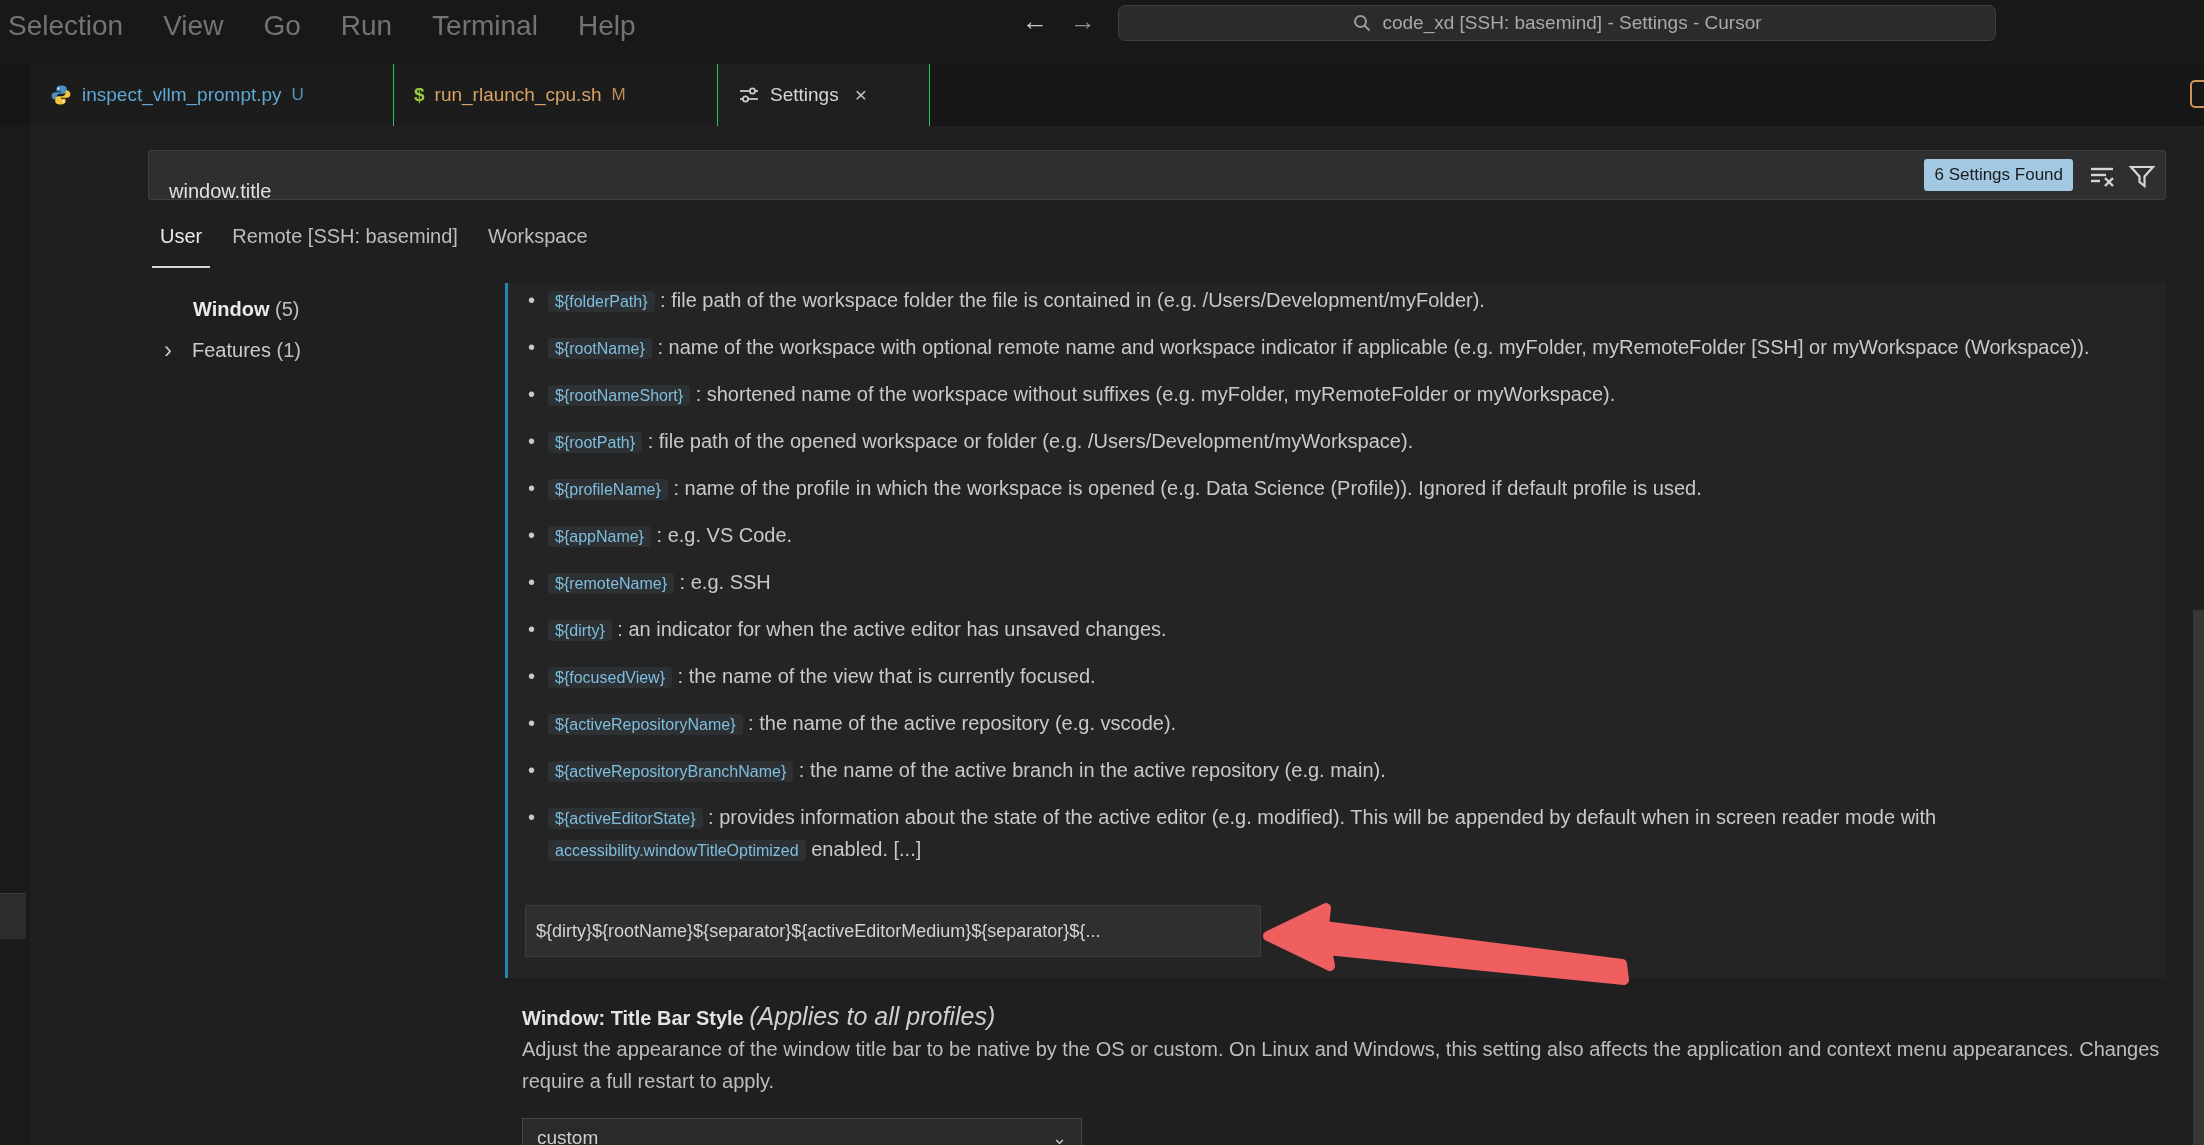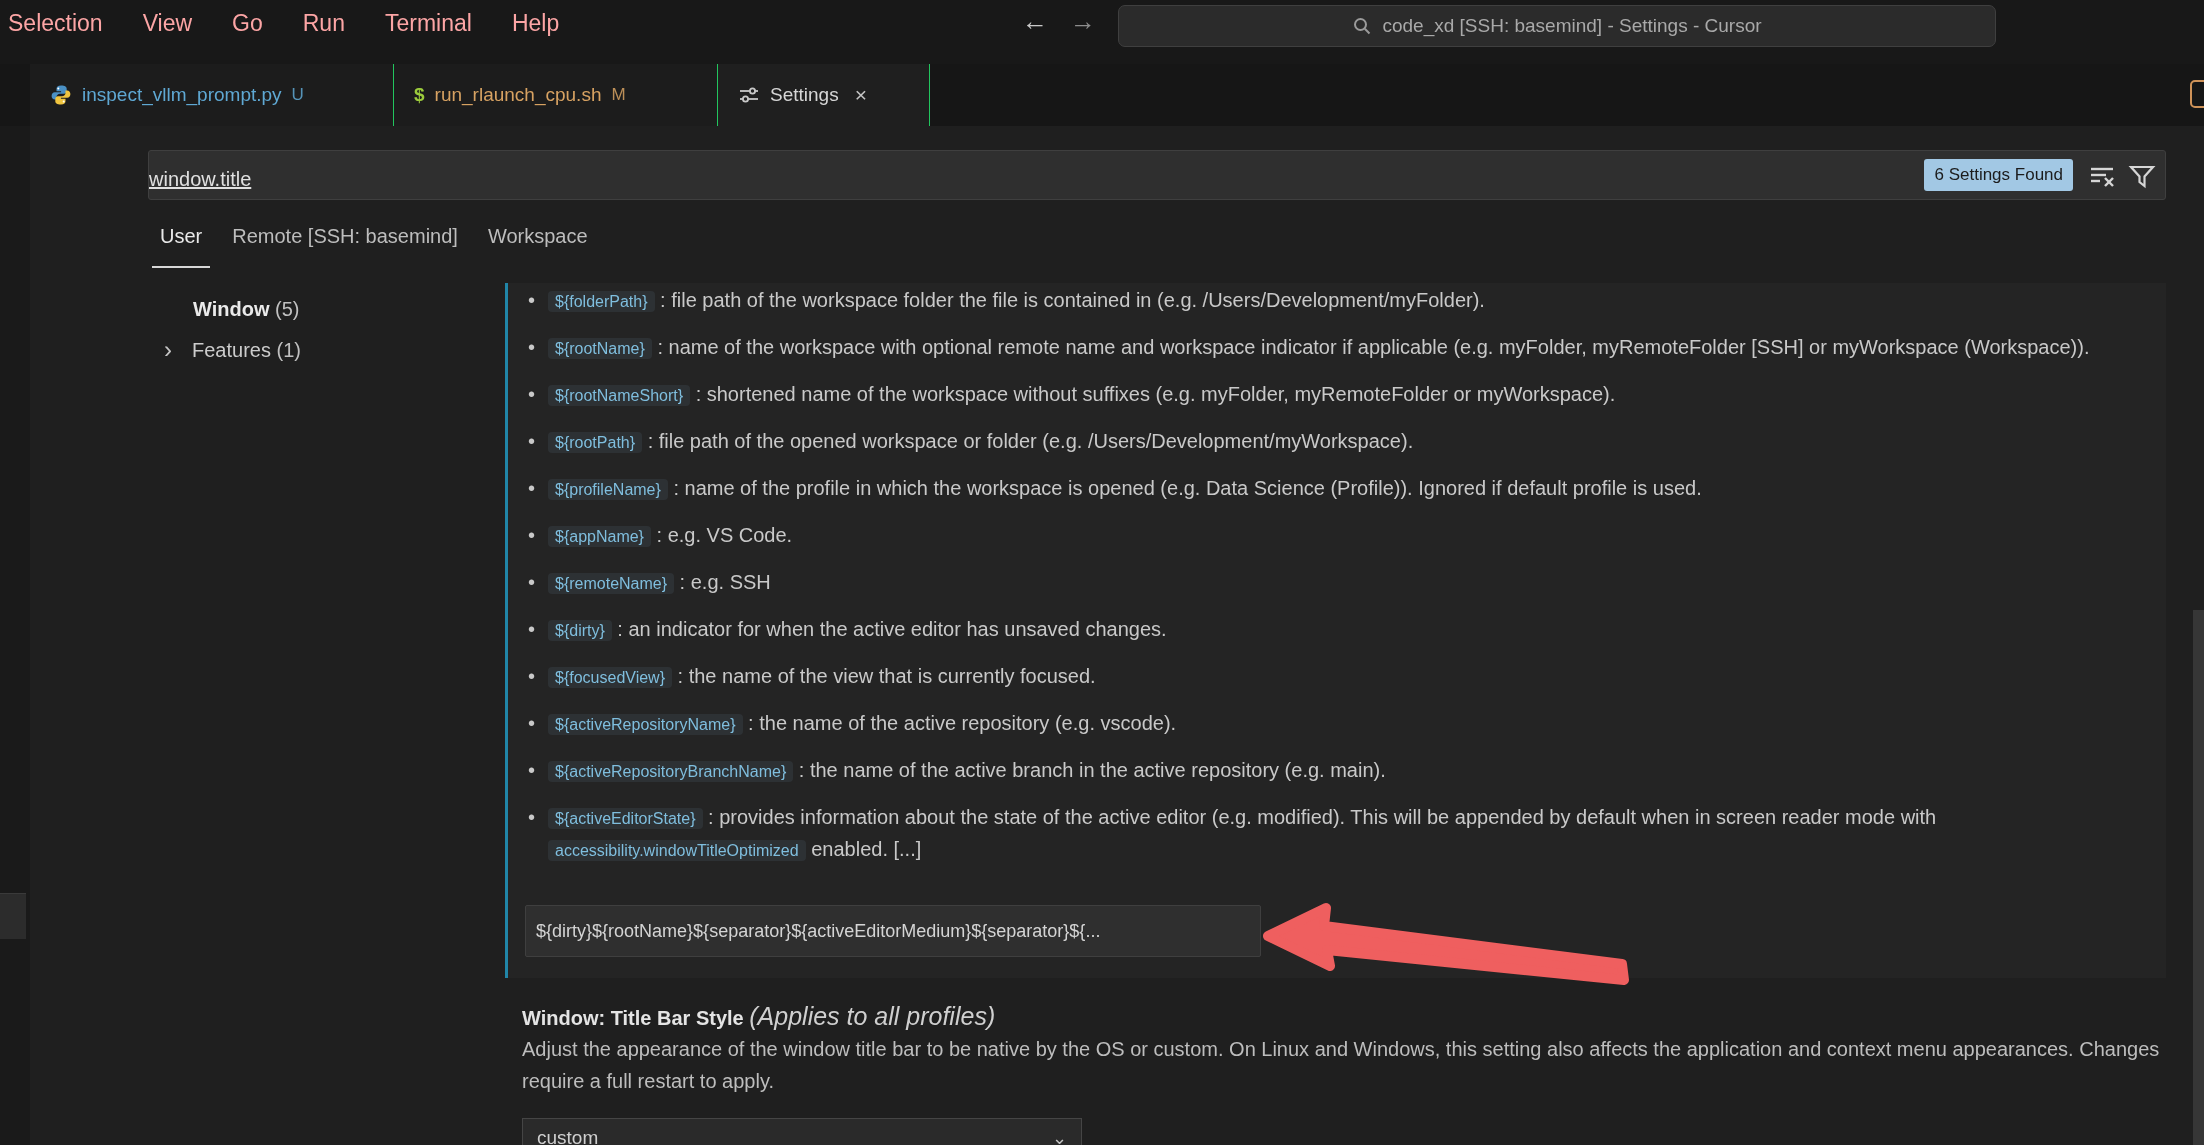--- a/index.html
+++ b/index.html
@@ -2,24 +2,24 @@
 <html><head>
 <meta charset="utf-8">
 <style>
   * { margin:0; padding:0; box-sizing:border-box; }
   html,body { width:2204px; height:1145px; overflow:hidden; background:#181818;
     font-family:"Liberation Sans", sans-serif; }
 
   
   .titlebar { position:absolute; left:0; top:0; width:2204px; height:64px; background:#181818; }
   .menu { position:absolute; left:2px; top:8px; display:flex; gap:28px; }
-  .menu-item { color:#fca5a5; font-size:23px; padding:2px 6px; cursor:default; }
+  .menu-item { color:#737373; font-size:28px; padding:2px 6px; cursor:default; }
   .nav-arrow { position:absolute; top:6px; font-size:26px; color:#c9c9c9; width:34px; text-align:center; }
   .nav-fwd { color:#8d8d8d; }
-  .title-pill { position:absolute; left:1118px; top:5px; width:878px; height:42px;
+  .title-pill { position:absolute; left:1118px; top:5px; width:878px; height:36px;
     background:#2b2b2b; border:1px solid #3f3f3f; border-radius:7px;
     display:flex; align-items:center; justify-content:center; gap:10px; }
   .title-pill-text { color:#a9a9a9; font-size:19px; white-space:nowrap; }
 
   
   .tabbar { position:absolute; left:0; top:64px; width:2204px; height:62px; background:#161616; }
   .tab { position:absolute; top:0; height:62px; display:flex; align-items:center; gap:10px;
     padding:0 20px; border-right:1px solid #22c55e; font-size:19px; white-space:nowrap; }
   .tab1 { left:30px; width:364px; background:#1c1c1c; color:#5fa8d3; }
   .tab2 { left:394px; width:324px; background:#1c1c1c; color:#d7a262; }
@@ -32,23 +32,23 @@
 
   
   .page { position:absolute; left:0; top:126px; width:2204px; height:1019px;
     background:#1f1f1f; overflow:hidden; }
   .left-strip { position:absolute; left:0; top:0; width:30px; height:1019px; background:#1a1a1a; }
   .left-notch { position:absolute; left:0; top:767px; width:26px; height:46px; background:#2c2c2c;
     border-top:1px solid #3a3a3a; }
 
   .search-box { position:absolute; left:148px; top:24px; width:2018px; height:50px;
     background:#2f2f2f; border:1px solid #3f3f3f; border-radius:3px; }
-  .search-input { position:absolute; left:0; top:4px; width:100%; height:100%; background:transparent;
-    border:none; outline:none; color:#e0e0e0; font-size:20px; padding:0 0;
-    font-family:"Liberation Sans", sans-serif;text-decoration:underline; }
+  .search-input { position:absolute; left:0; top:16px; width:100%; height:100%; background:transparent;
+    border:none; outline:none; color:#e0e0e0; font-size:20px; padding:0 20px;
+    font-family:"Liberation Sans", sans-serif; }
   .found-badge { position:absolute; right:92px; top:8px; height:32px; background:#a2c8e4;
     color:#1c1c1c; font-size:17px; border-radius:3px; display:flex; align-items:center;
     padding:0 10px; }
   .sbx-icon { position:absolute; top:10px; width:30px; height:30px; cursor:pointer; }
 
   .scopes { position:absolute; left:160px; top:99px; display:flex; gap:30px; }
   .scope { font-size:20px; color:#bdbdbd; position:relative; padding-bottom:20px; cursor:pointer; }
   .scope.active { color:#e9e9e9; }
   .scope.active::after { content:""; position:absolute; left:-8px; right:-8px; bottom:0;
     height:2px; background:#d7d7d7; }

